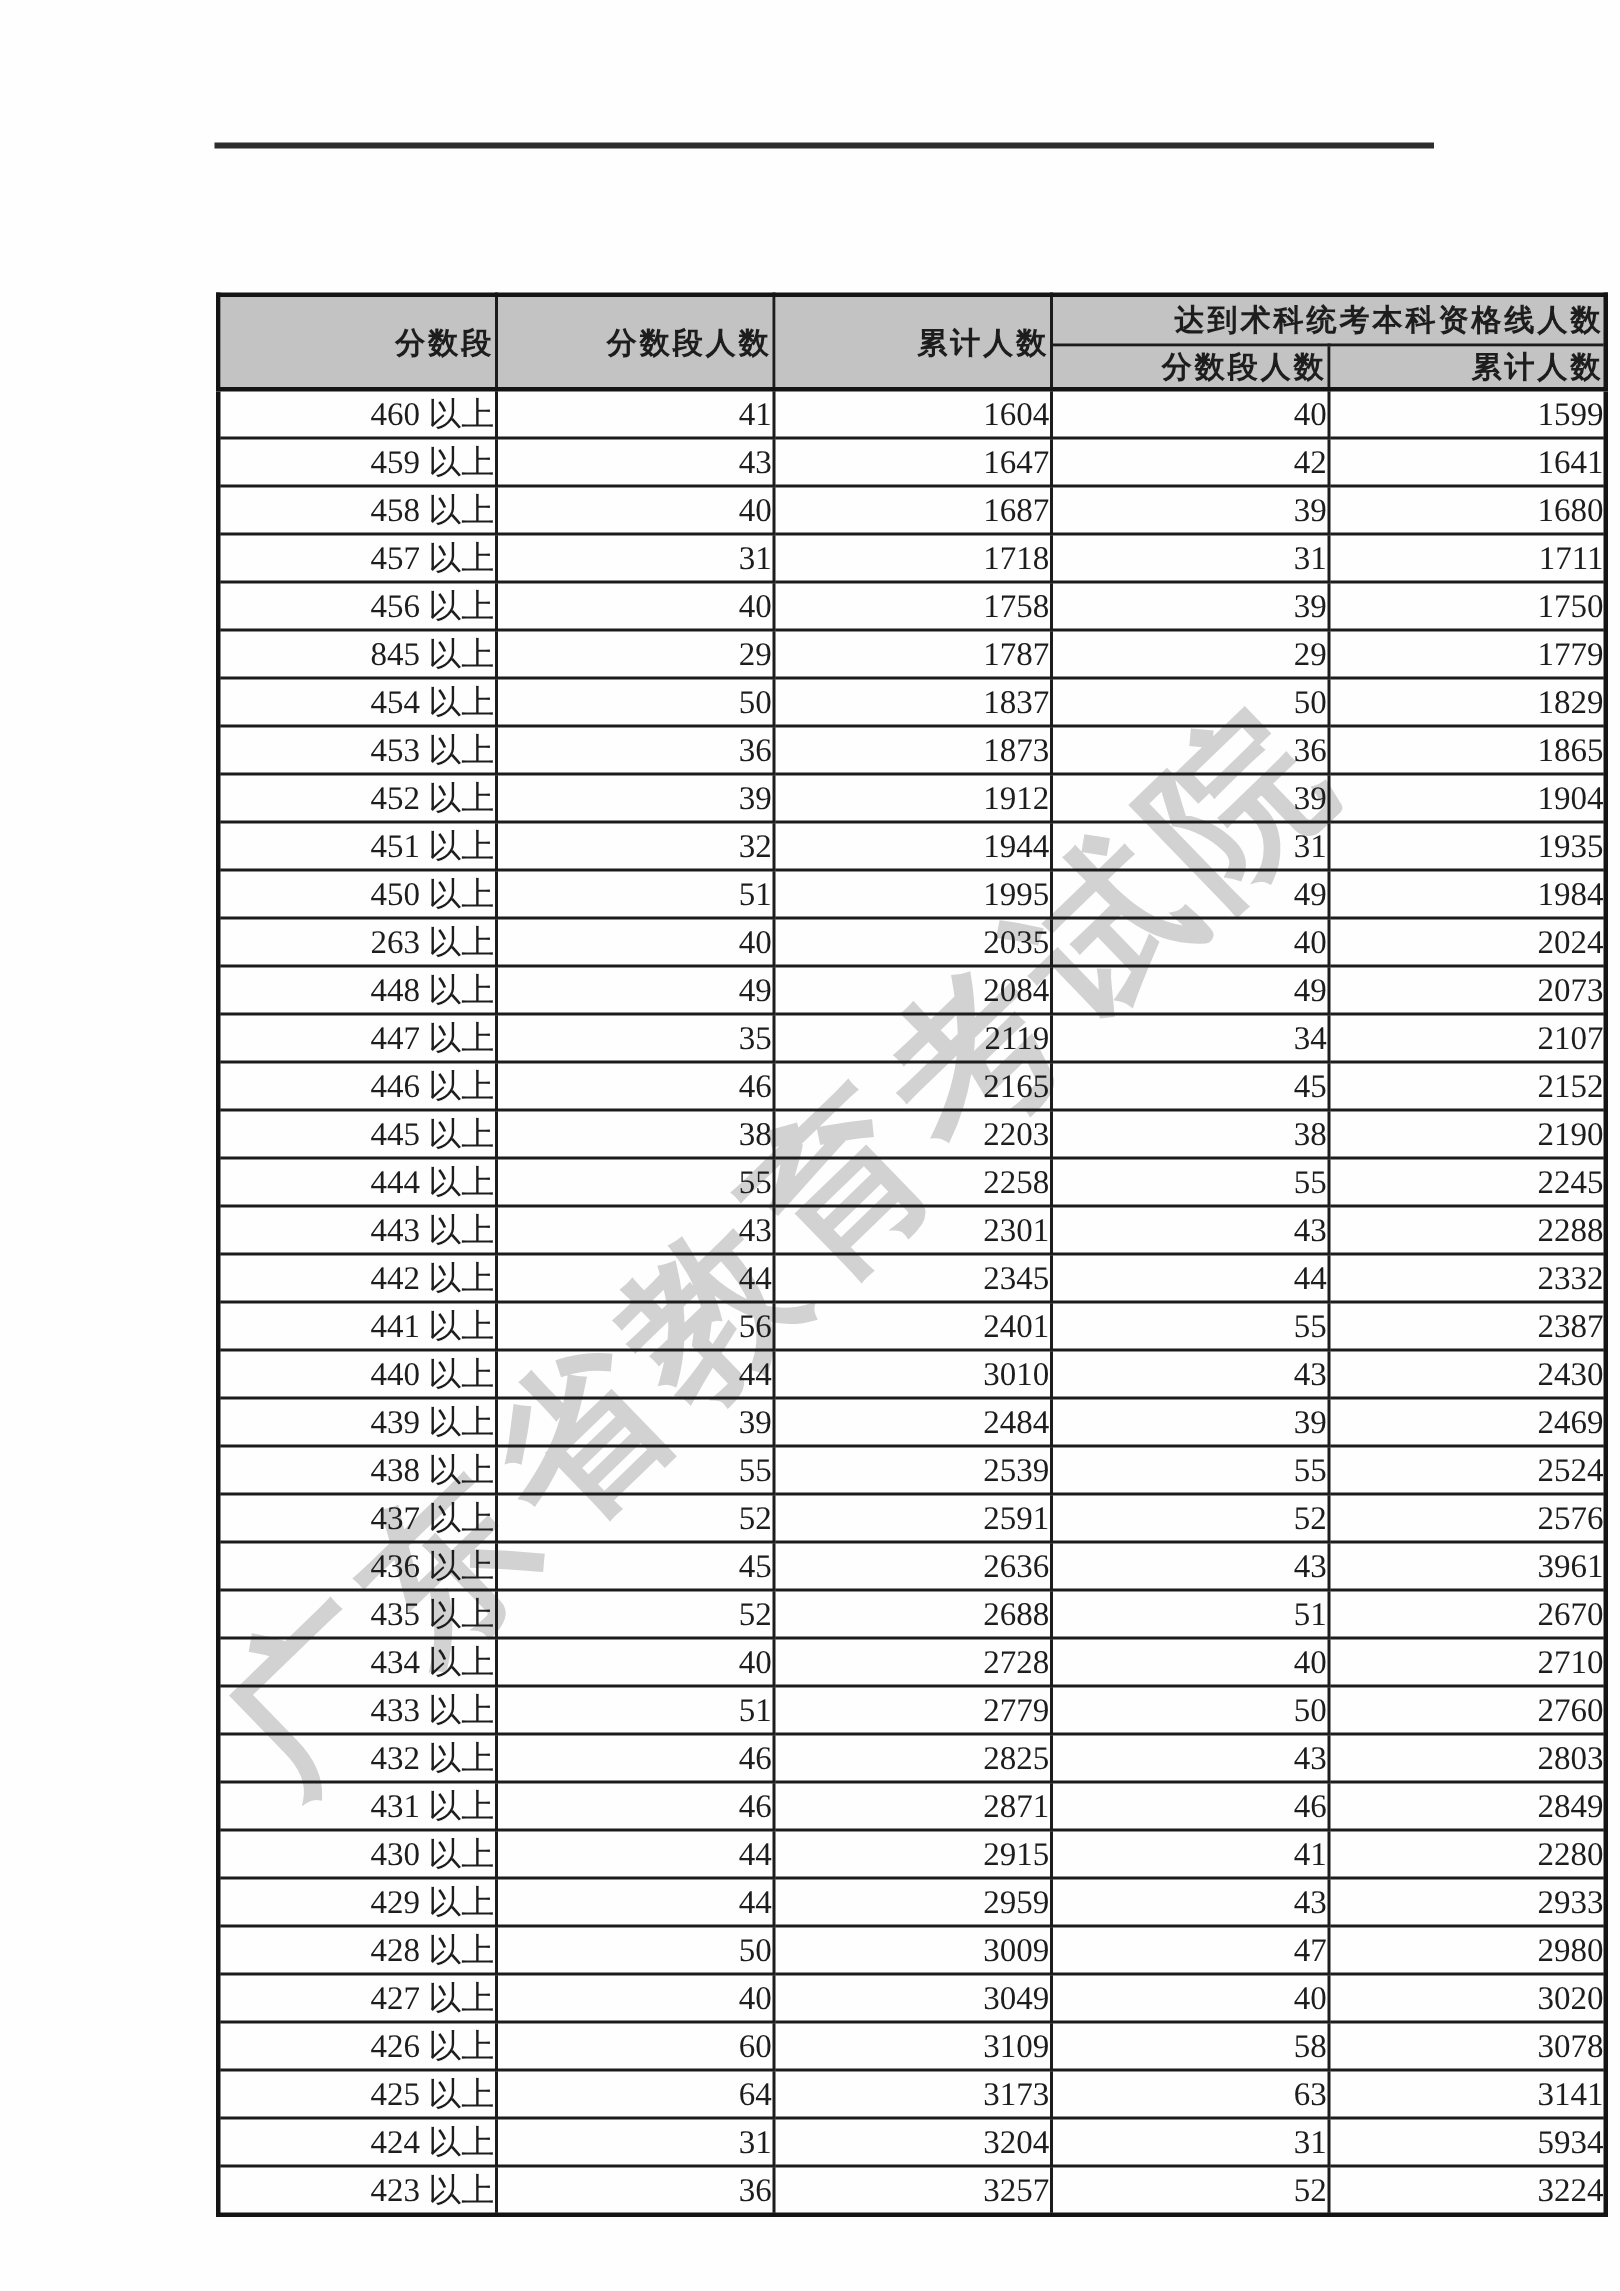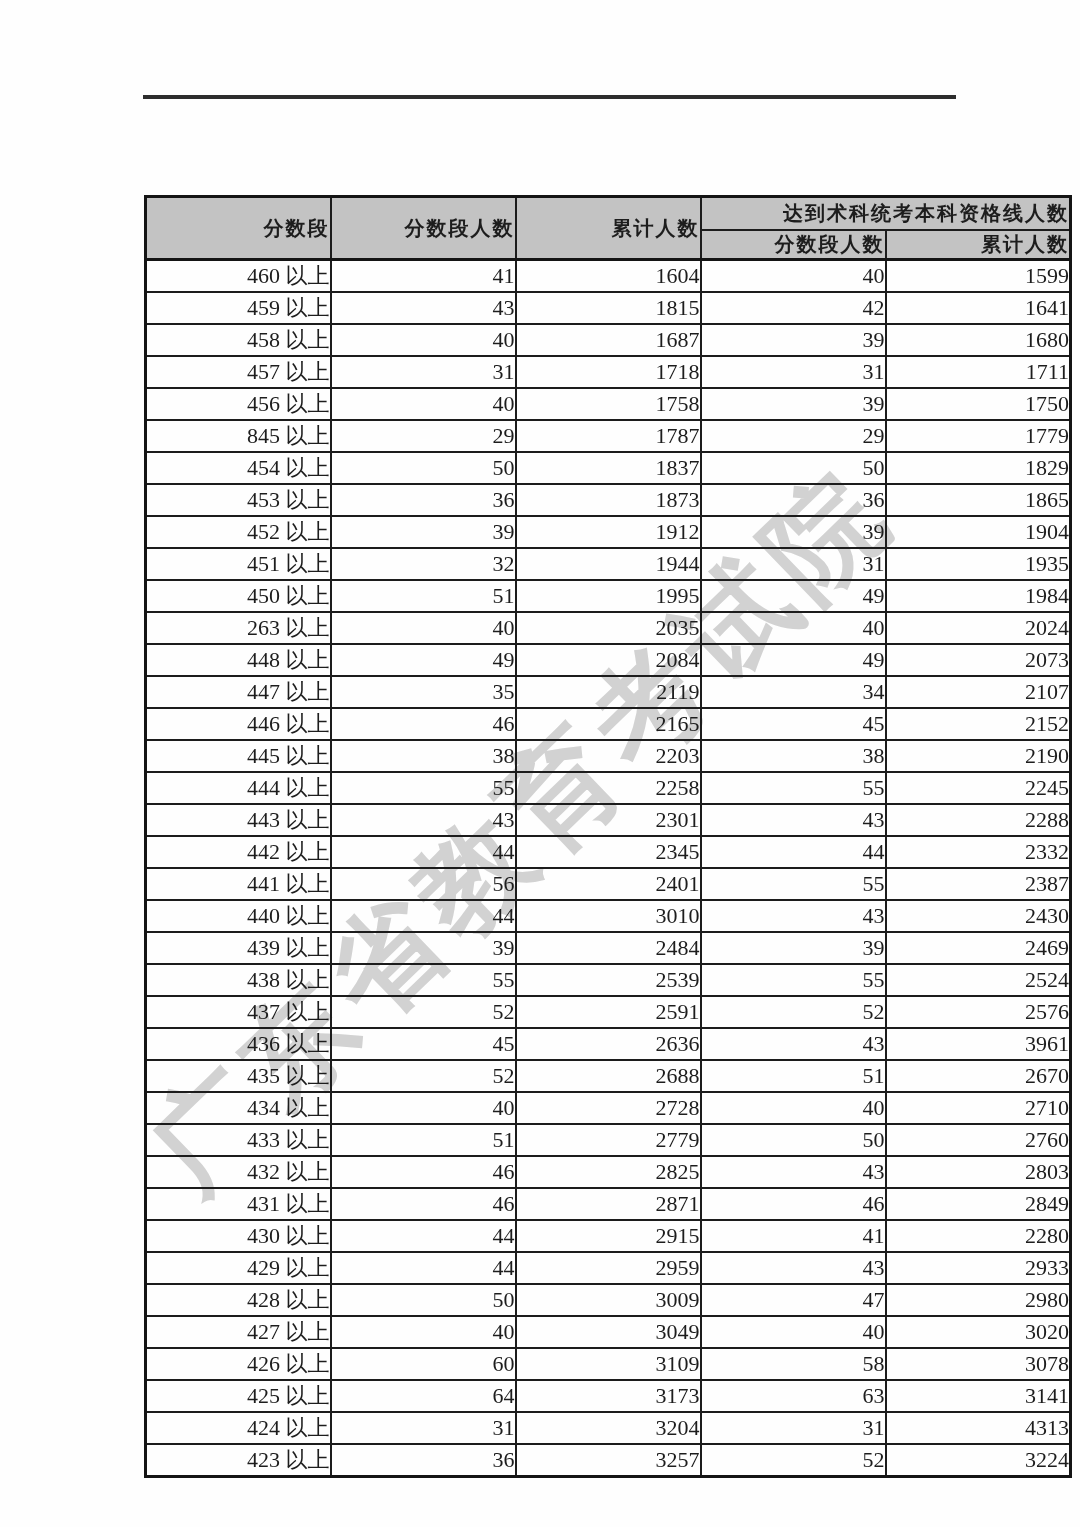--- a/index.html
+++ b/index.html
@@ -101,21 +101,21 @@
         <tr>
           <td>460 以上</td>
           <td>41</td>
           <td>1604</td>
           <td>40</td>
           <td>1599</td>
         </tr>
         <tr>
           <td>459 以上</td>
           <td>43</td>
-          <td>1815</td>
+          <td>1647</td>
           <td>42</td>
           <td>1641</td>
         </tr>
         <tr>
           <td>458 以上</td>
           <td>40</td>
           <td>1687</td>
           <td>39</td>
           <td>1680</td>
         </tr>
@@ -348,21 +348,21 @@
           <td>64</td>
           <td>3173</td>
           <td>63</td>
           <td>3141</td>
         </tr>
         <tr>
           <td>424 以上</td>
           <td>31</td>
           <td>3204</td>
           <td>31</td>
-          <td>4313</td>
+          <td>5934</td>
         </tr>
         <tr>
           <td>423 以上</td>
           <td>36</td>
           <td>3257</td>
           <td>52</td>
           <td>3224</td>
         </tr>
       </tbody>
   </table>

